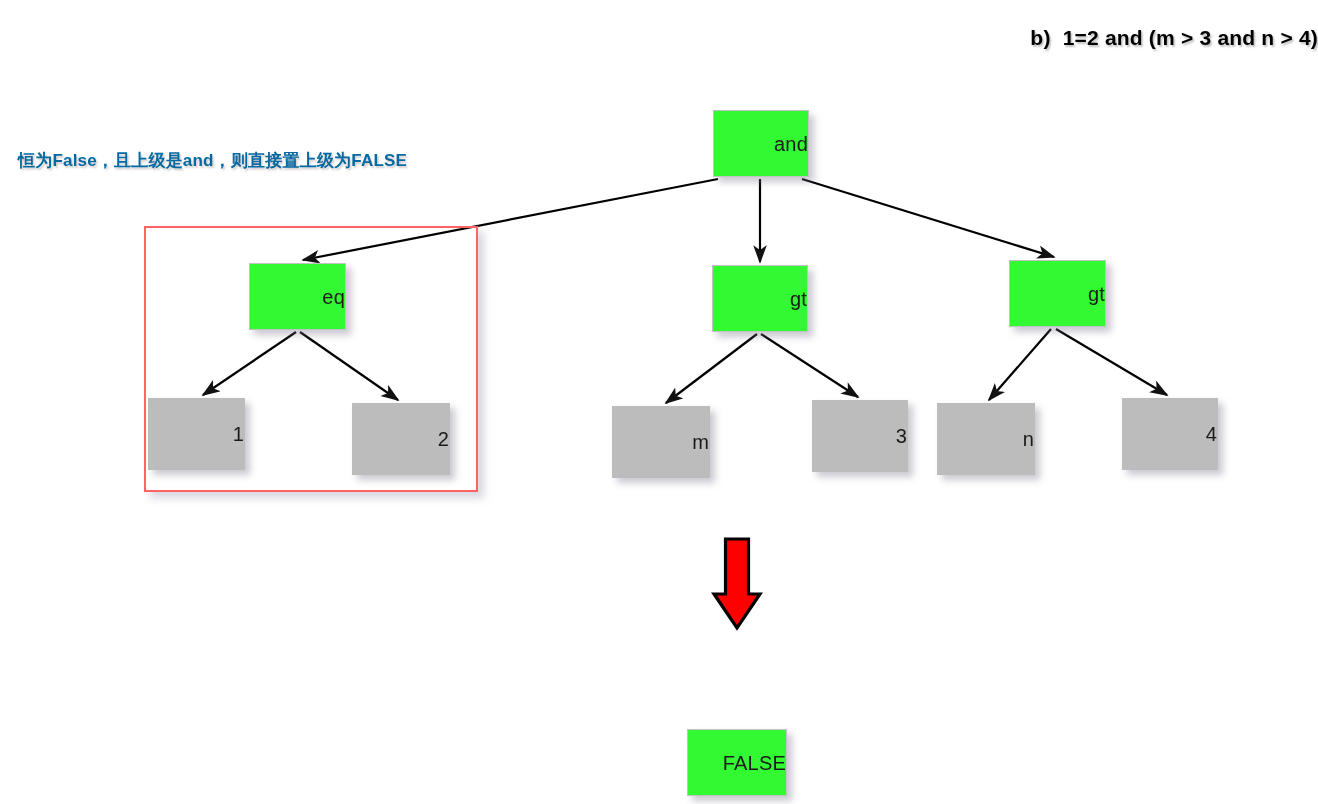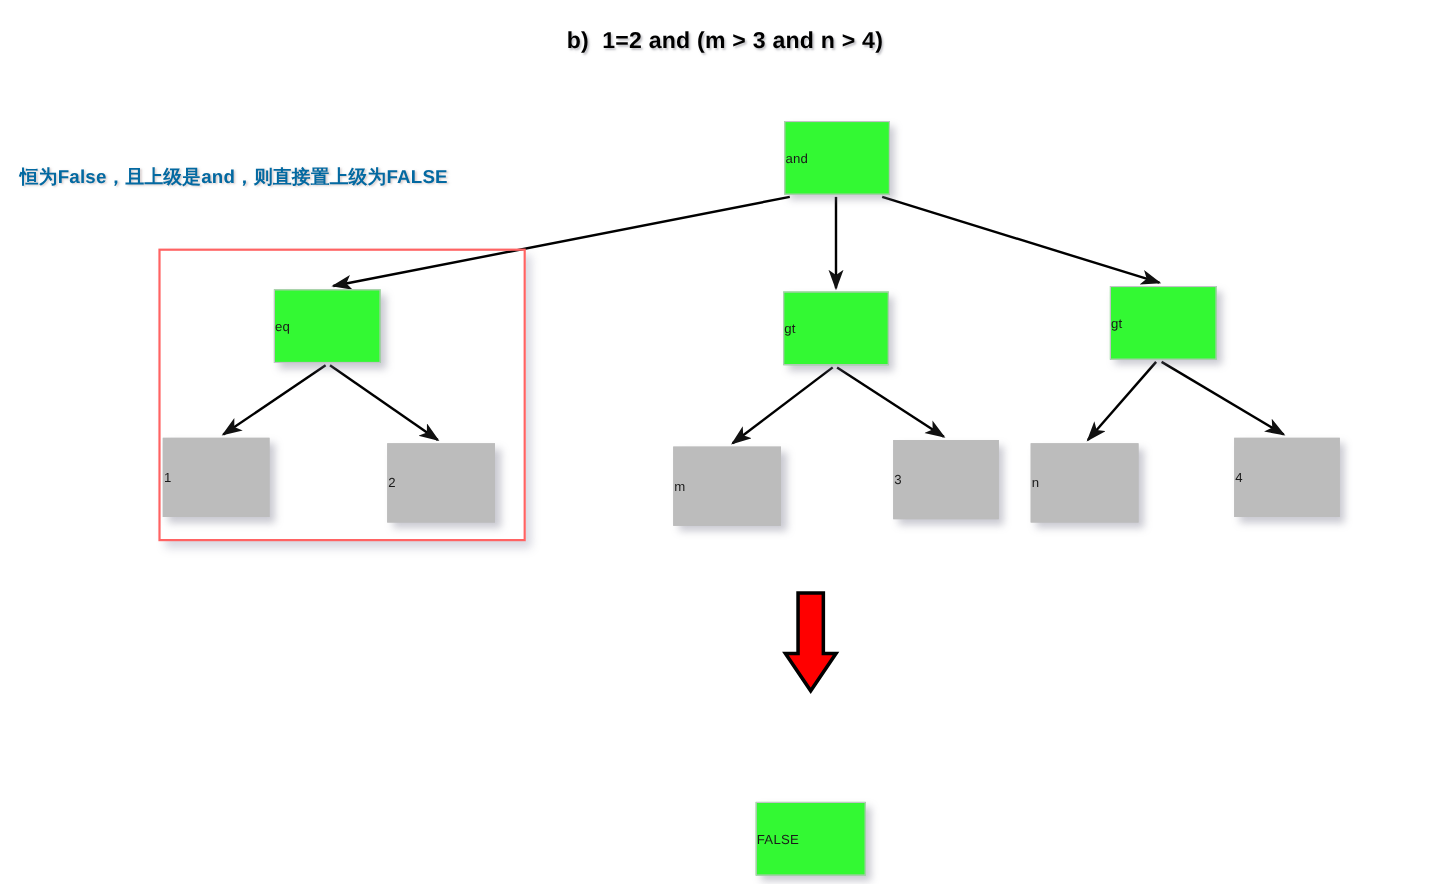--- a/index.html
+++ b/index.html
@@ -24,21 +24,21 @@
     top: 0;
     width: 1318px;
     height: 804px;
     pointer-events: none;
   }
   .title {
     position: absolute;
     left: 0;
     top: 26px;
     width: 1318px;
-    text-align: center;
+    text-align: right;
     font-size: 21px;
     font-weight: bold;
     color: #000000;
     letter-spacing: 0.2px;
     text-shadow: 1.5px 1.5px 2px rgba(140,140,150,0.55);
     white-space: pre;
   }
   .annotation {
     position: absolute;
     left: 18px;
@@ -49,22 +49,22 @@
     letter-spacing: 0.2px;
     text-shadow: 1.5px 1.5px 2px rgba(170,150,150,0.5);
     white-space: pre;
   }
   .node {
     position: absolute;
     box-sizing: border-box;
     border: 1px solid #b9b9bd;
     display: flex;
     align-items: center;
-    justify-content: flex-start;
-    font-size: 12px;
+    justify-content: flex-end;
+    font-size: 20px;
     color: #1a1a1a;
     box-shadow: 5px 5px 7px rgba(120,120,140,0.40);
     z-index: 3;
   }
   .node.green {
     background: #33f933;
     border-color: #c2c2c6;
   }
   .node.gray {
     background: #bcbcbc;

